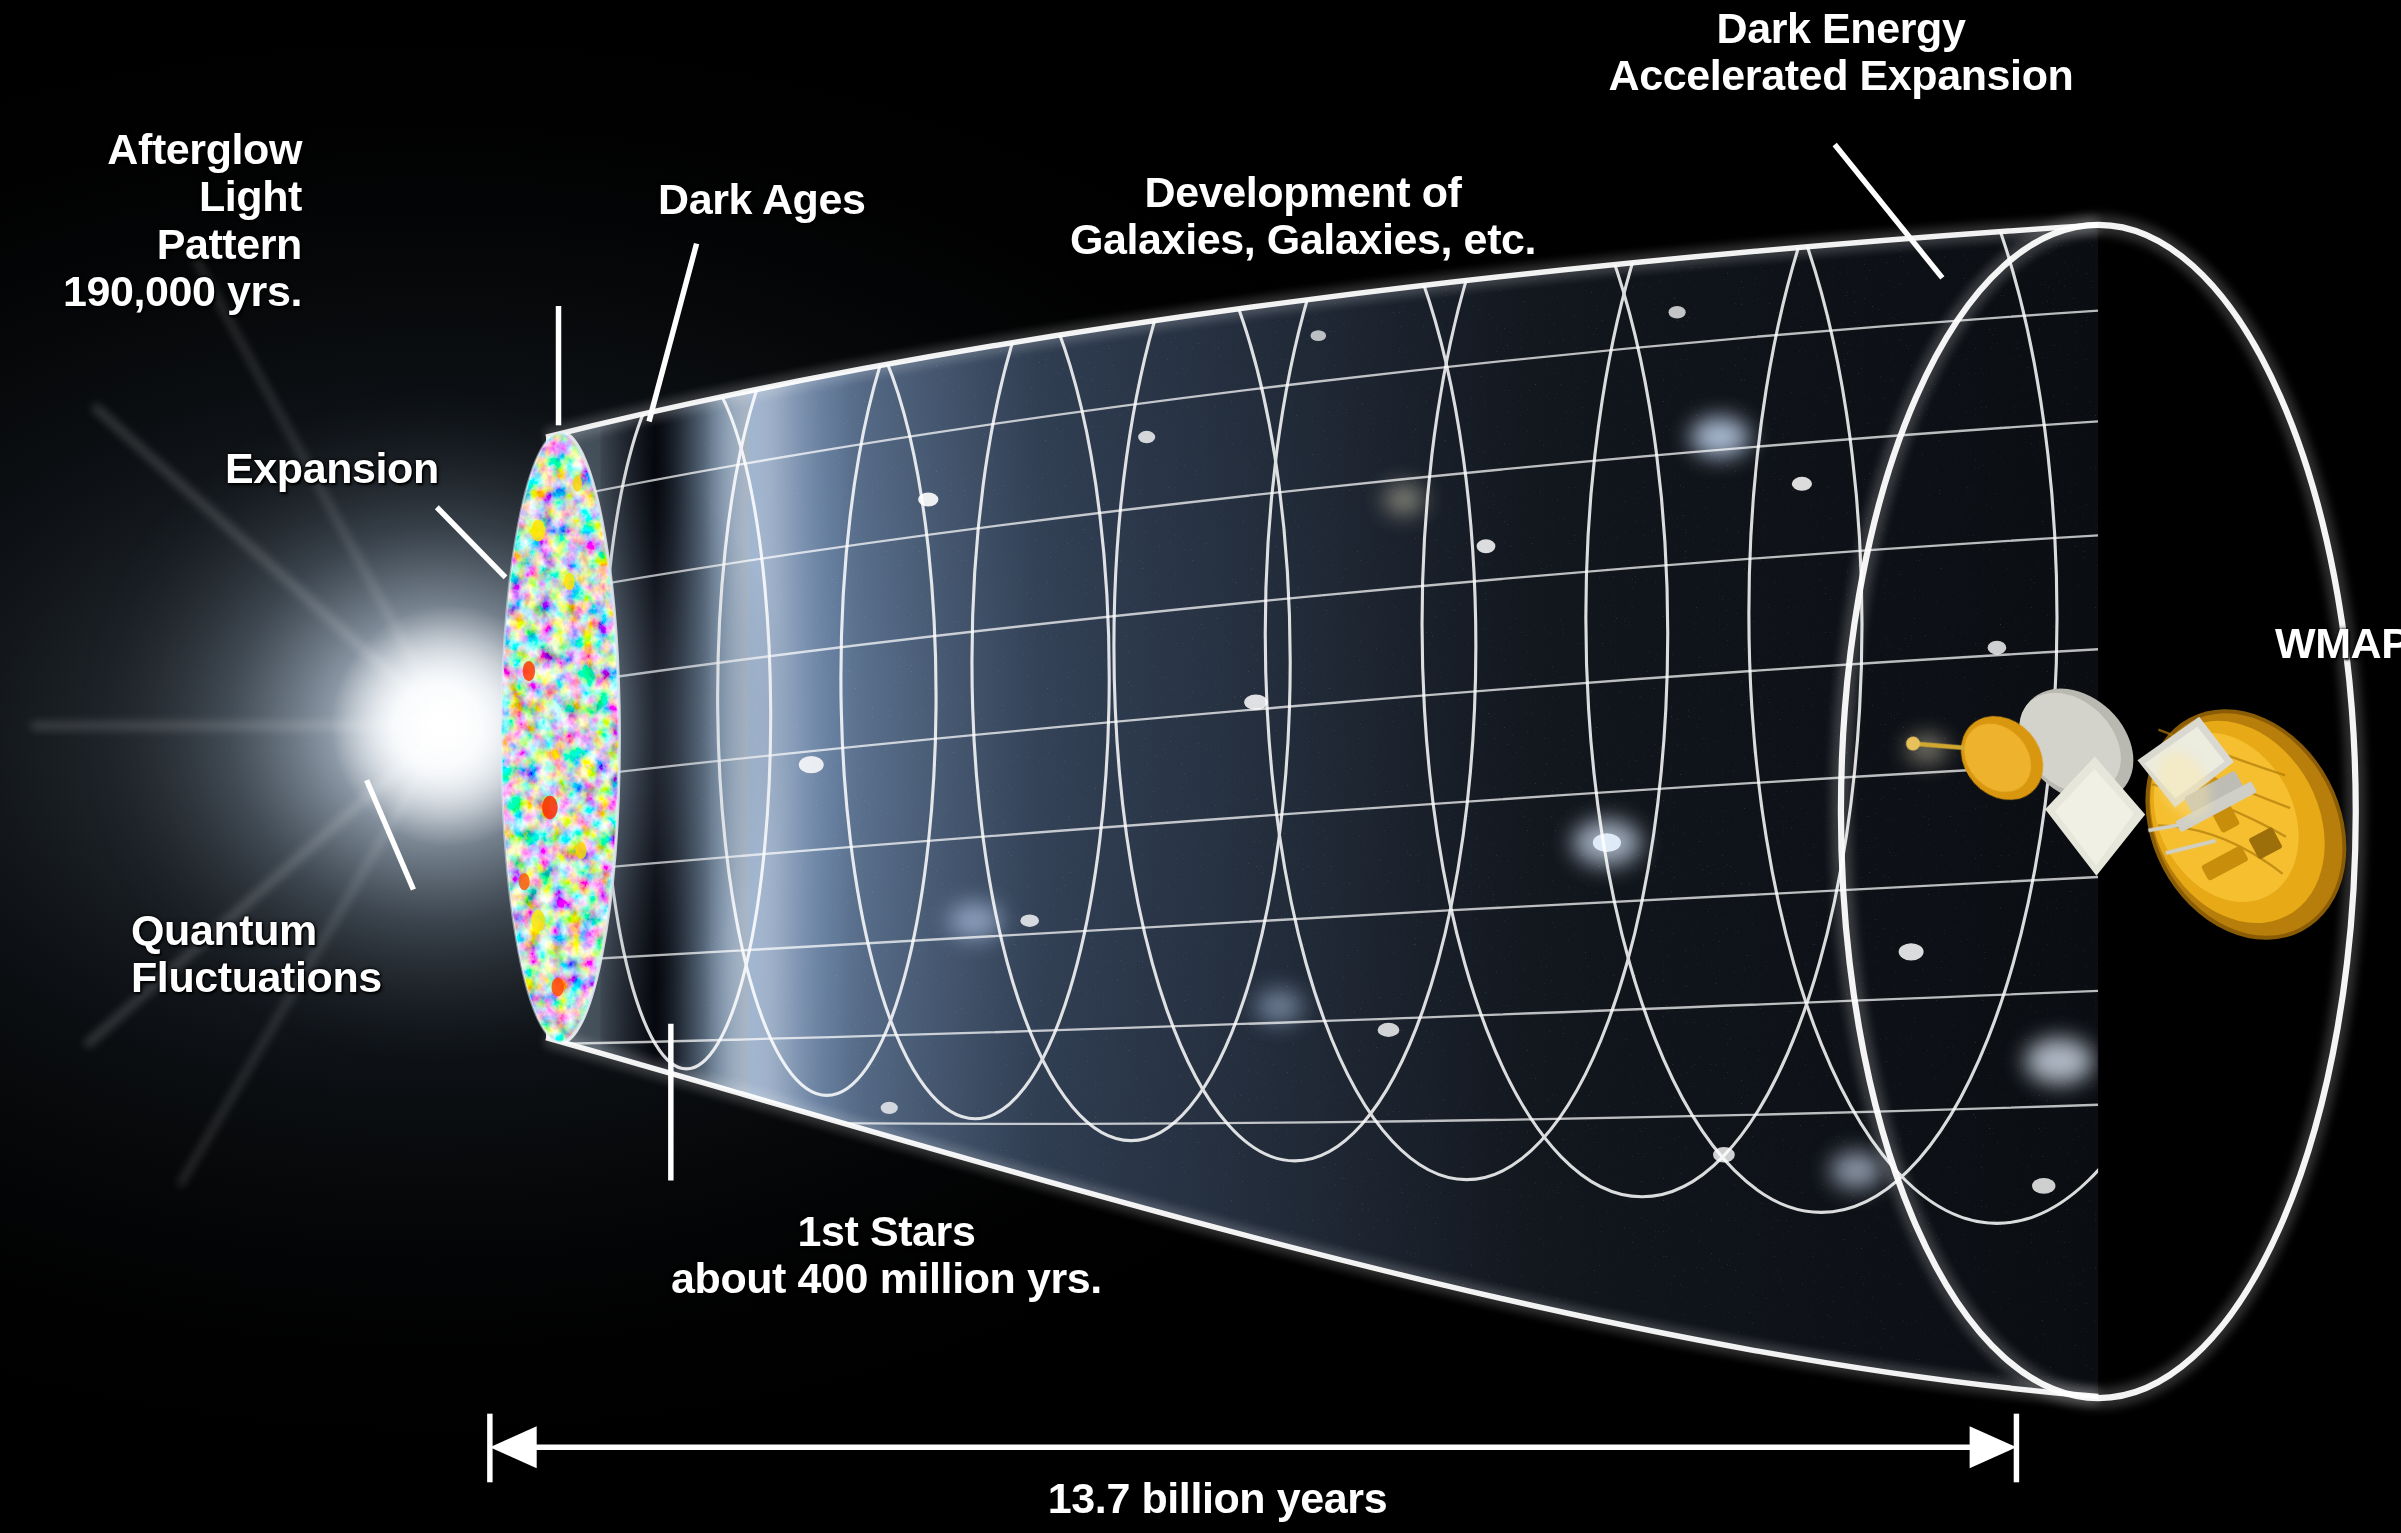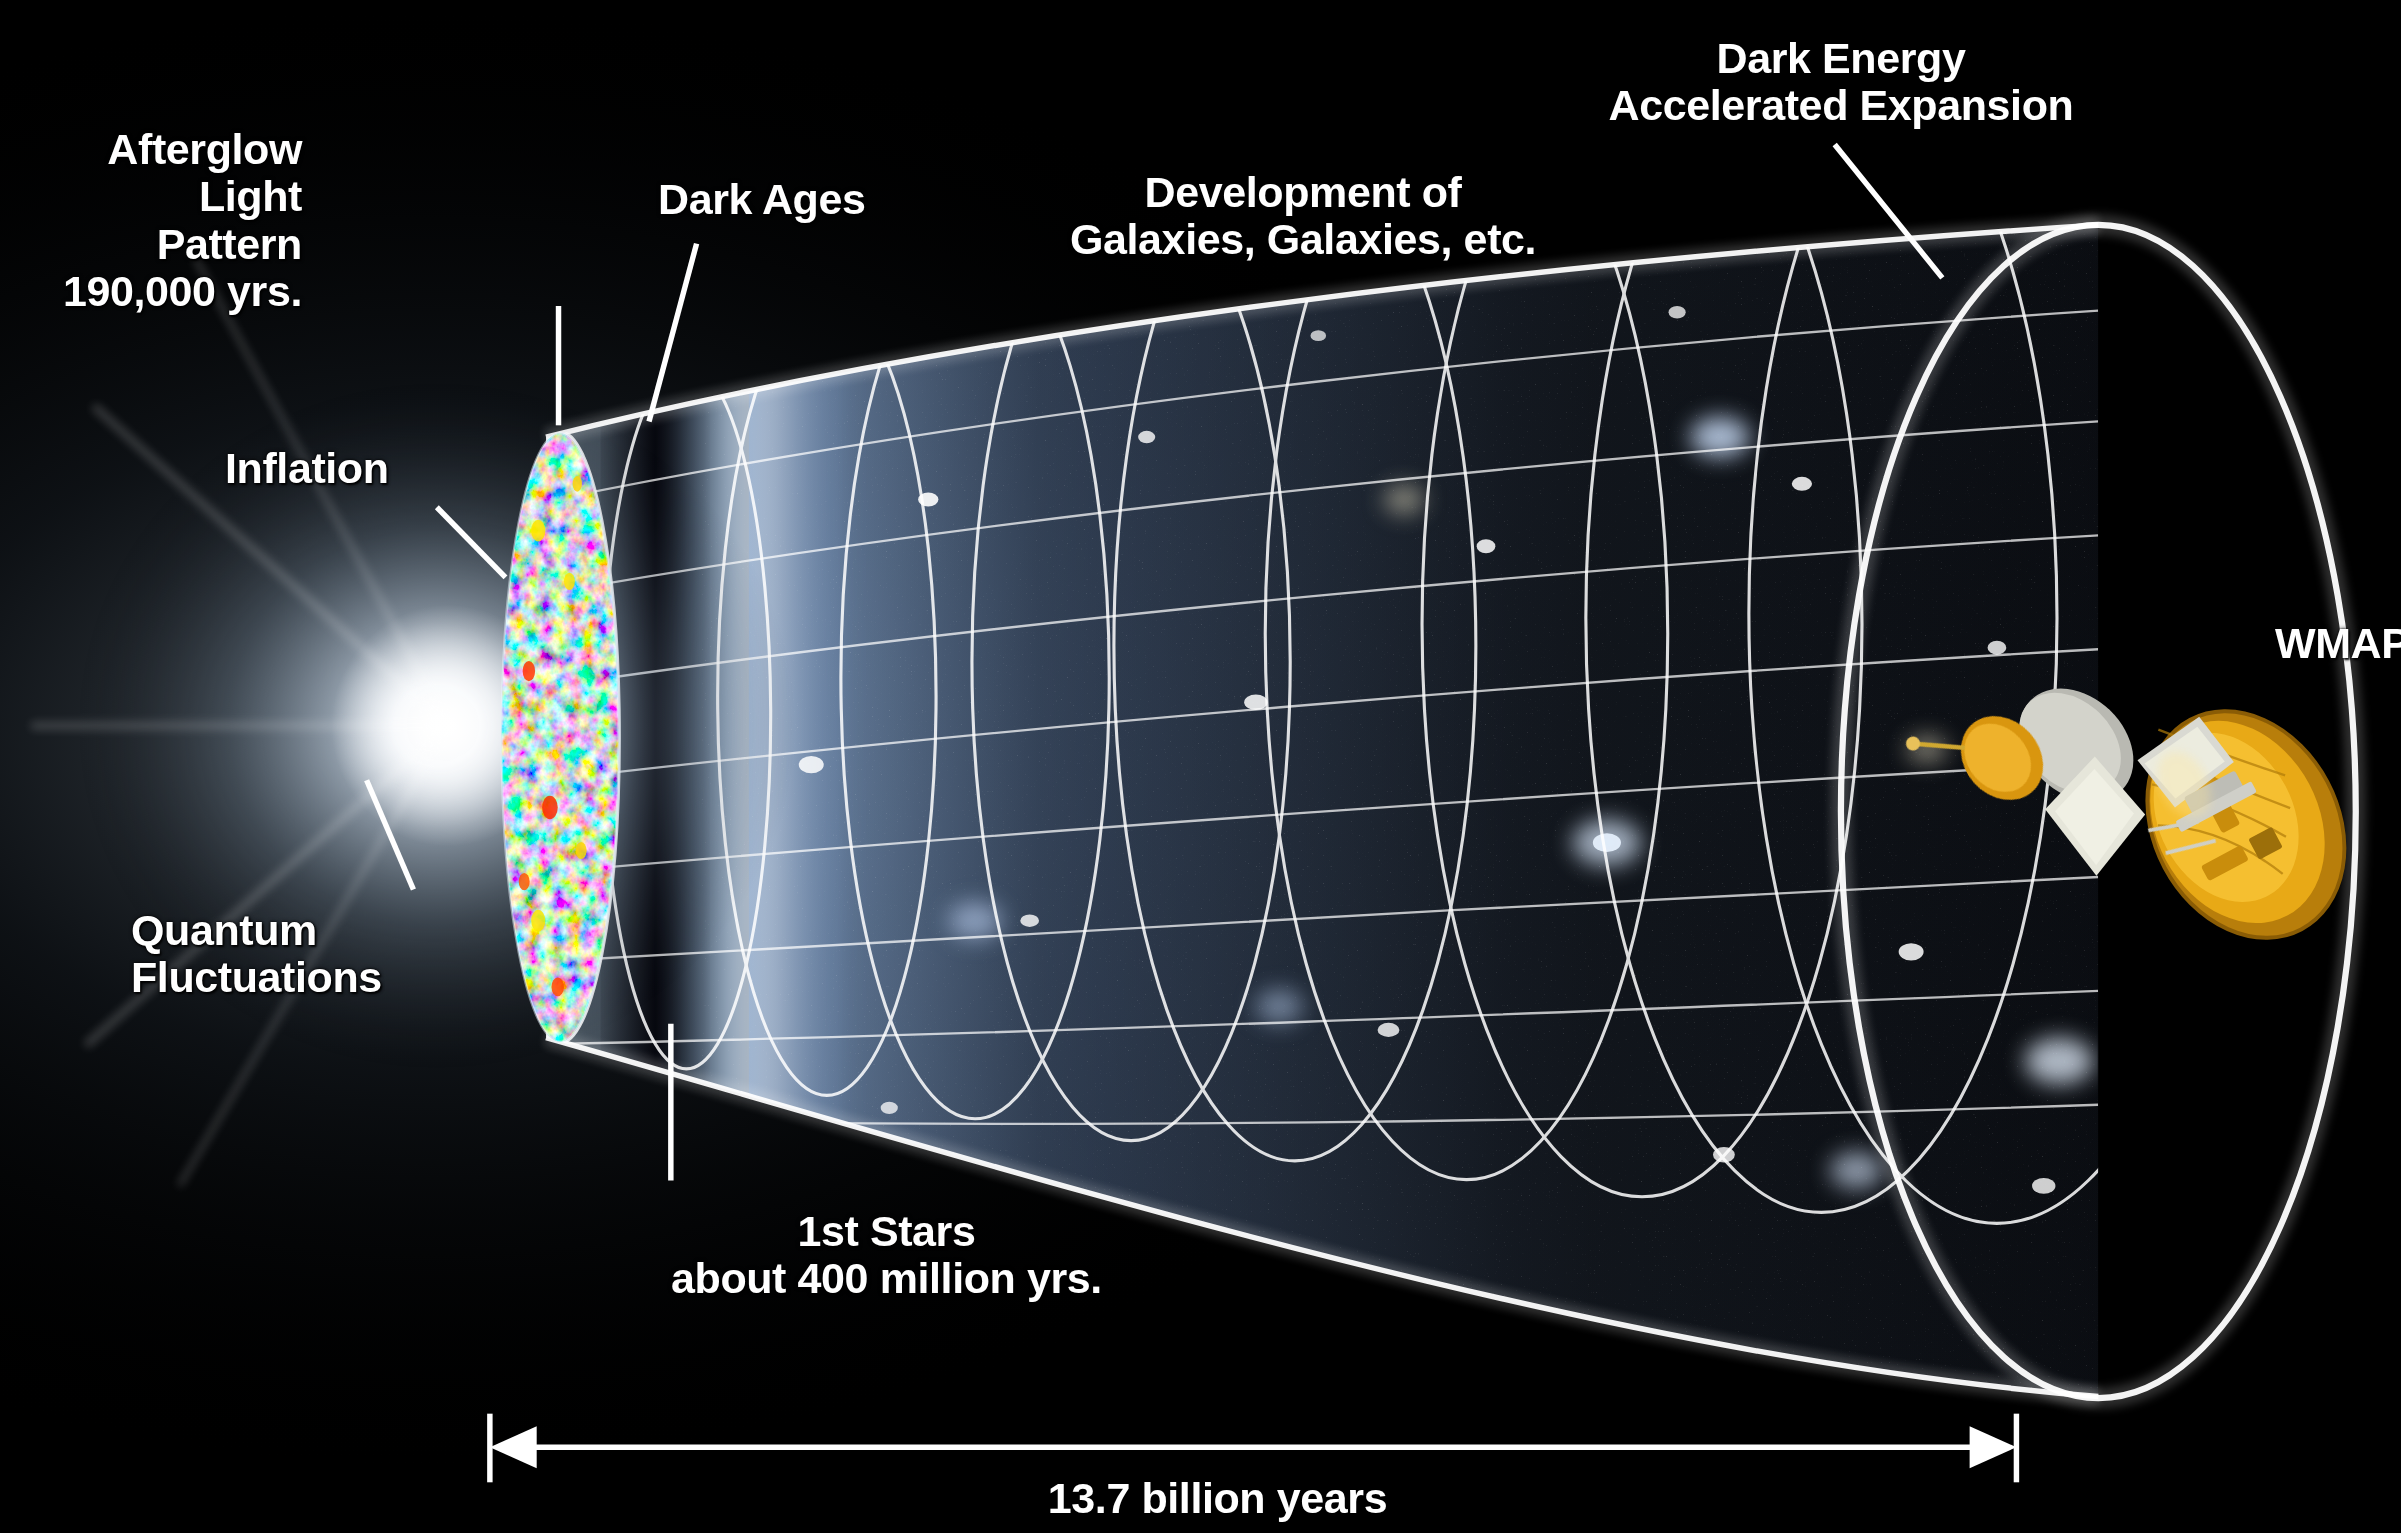--- a/index.html
+++ b/index.html
@@ -23,21 +23,21 @@
     white-space:pre-line;
     letter-spacing:-0.4px;
     text-shadow:0 0 1.6px rgba(0,0,0,.95),0 0 4.7px rgba(0,0,0,.85),1.6px 1.6px 2.3px rgba(0,0,0,.9);
     pointer-events:none;
   }
   #lbl-afterglow{ right:2099px; top:126px;  font-size:43px; text-align:right; }
   #lbl-inflation{ left:225px;  top:445px;  font-size:43px; text-align:left; }
   #lbl-quantum{   left:131px;  top:907px; font-size:43px; text-align:left; }
   #lbl-darkages{  left:658px;  top:176px;  font-size:43px; text-align:left; }
   #lbl-dev{       left:1070px; top:169px;  font-size:43px; text-align:center; }
-  #lbl-darkenergy{left:1529px; top:4.7px;    font-size:43px; width:624px; text-align:center;margin-top:30px; }
+  #lbl-darkenergy{left:1529px; top:4.7px;    font-size:43px; width:624px; text-align:center; }
   #lbl-wmap{      left:2227px; top:620px;  font-size:43px; text-align:left;margin-left:48px; }
   #lbl-firststars{left:671px;  top:1208px; font-size:43px; text-align:center; }
   #lbl-bigbang{   left:835px; top:1379px; font-size:43px; width:765px; text-align:center; }
   #lbl-years{     left:835px; top:1475px; font-size:43px; width:765px; text-align:center; }
 </style>
 </head>
 <body>
 
 <div id="stage">
 
@@ -308,21 +308,21 @@
         <line x1="660" y1="1855" x2="2548" y2="1855" stroke-width="7"></line>
         <polygon points="628,1855 688,1828 688,1882" stroke="none"></polygon>
         <polygon points="2585,1855 2525,1828 2525,1882" stroke="none"></polygon>
       </g>
     </svg>
   </div>
 
   <div class="lbl" id="lbl-afterglow">Afterglow Light
 Pattern
 190,000 yrs.</div>
-  <div class="lbl" id="lbl-inflation">Inflation</div>
+  <div class="lbl" id="lbl-inflation">Expansion</div>
   <div class="lbl" id="lbl-quantum">Quantum
 Fluctuations</div>
   <div class="lbl" id="lbl-darkages">Dark Ages</div>
   <div class="lbl" id="lbl-dev">Development of
 Galaxies, Galaxies, etc.</div>
   <div class="lbl" id="lbl-darkenergy">Dark Energy
 Accelerated Expansion</div>
   <div class="lbl" id="lbl-wmap">WMAP</div>
   <div class="lbl" id="lbl-firststars">1st Stars
 about 400 million yrs.</div>

